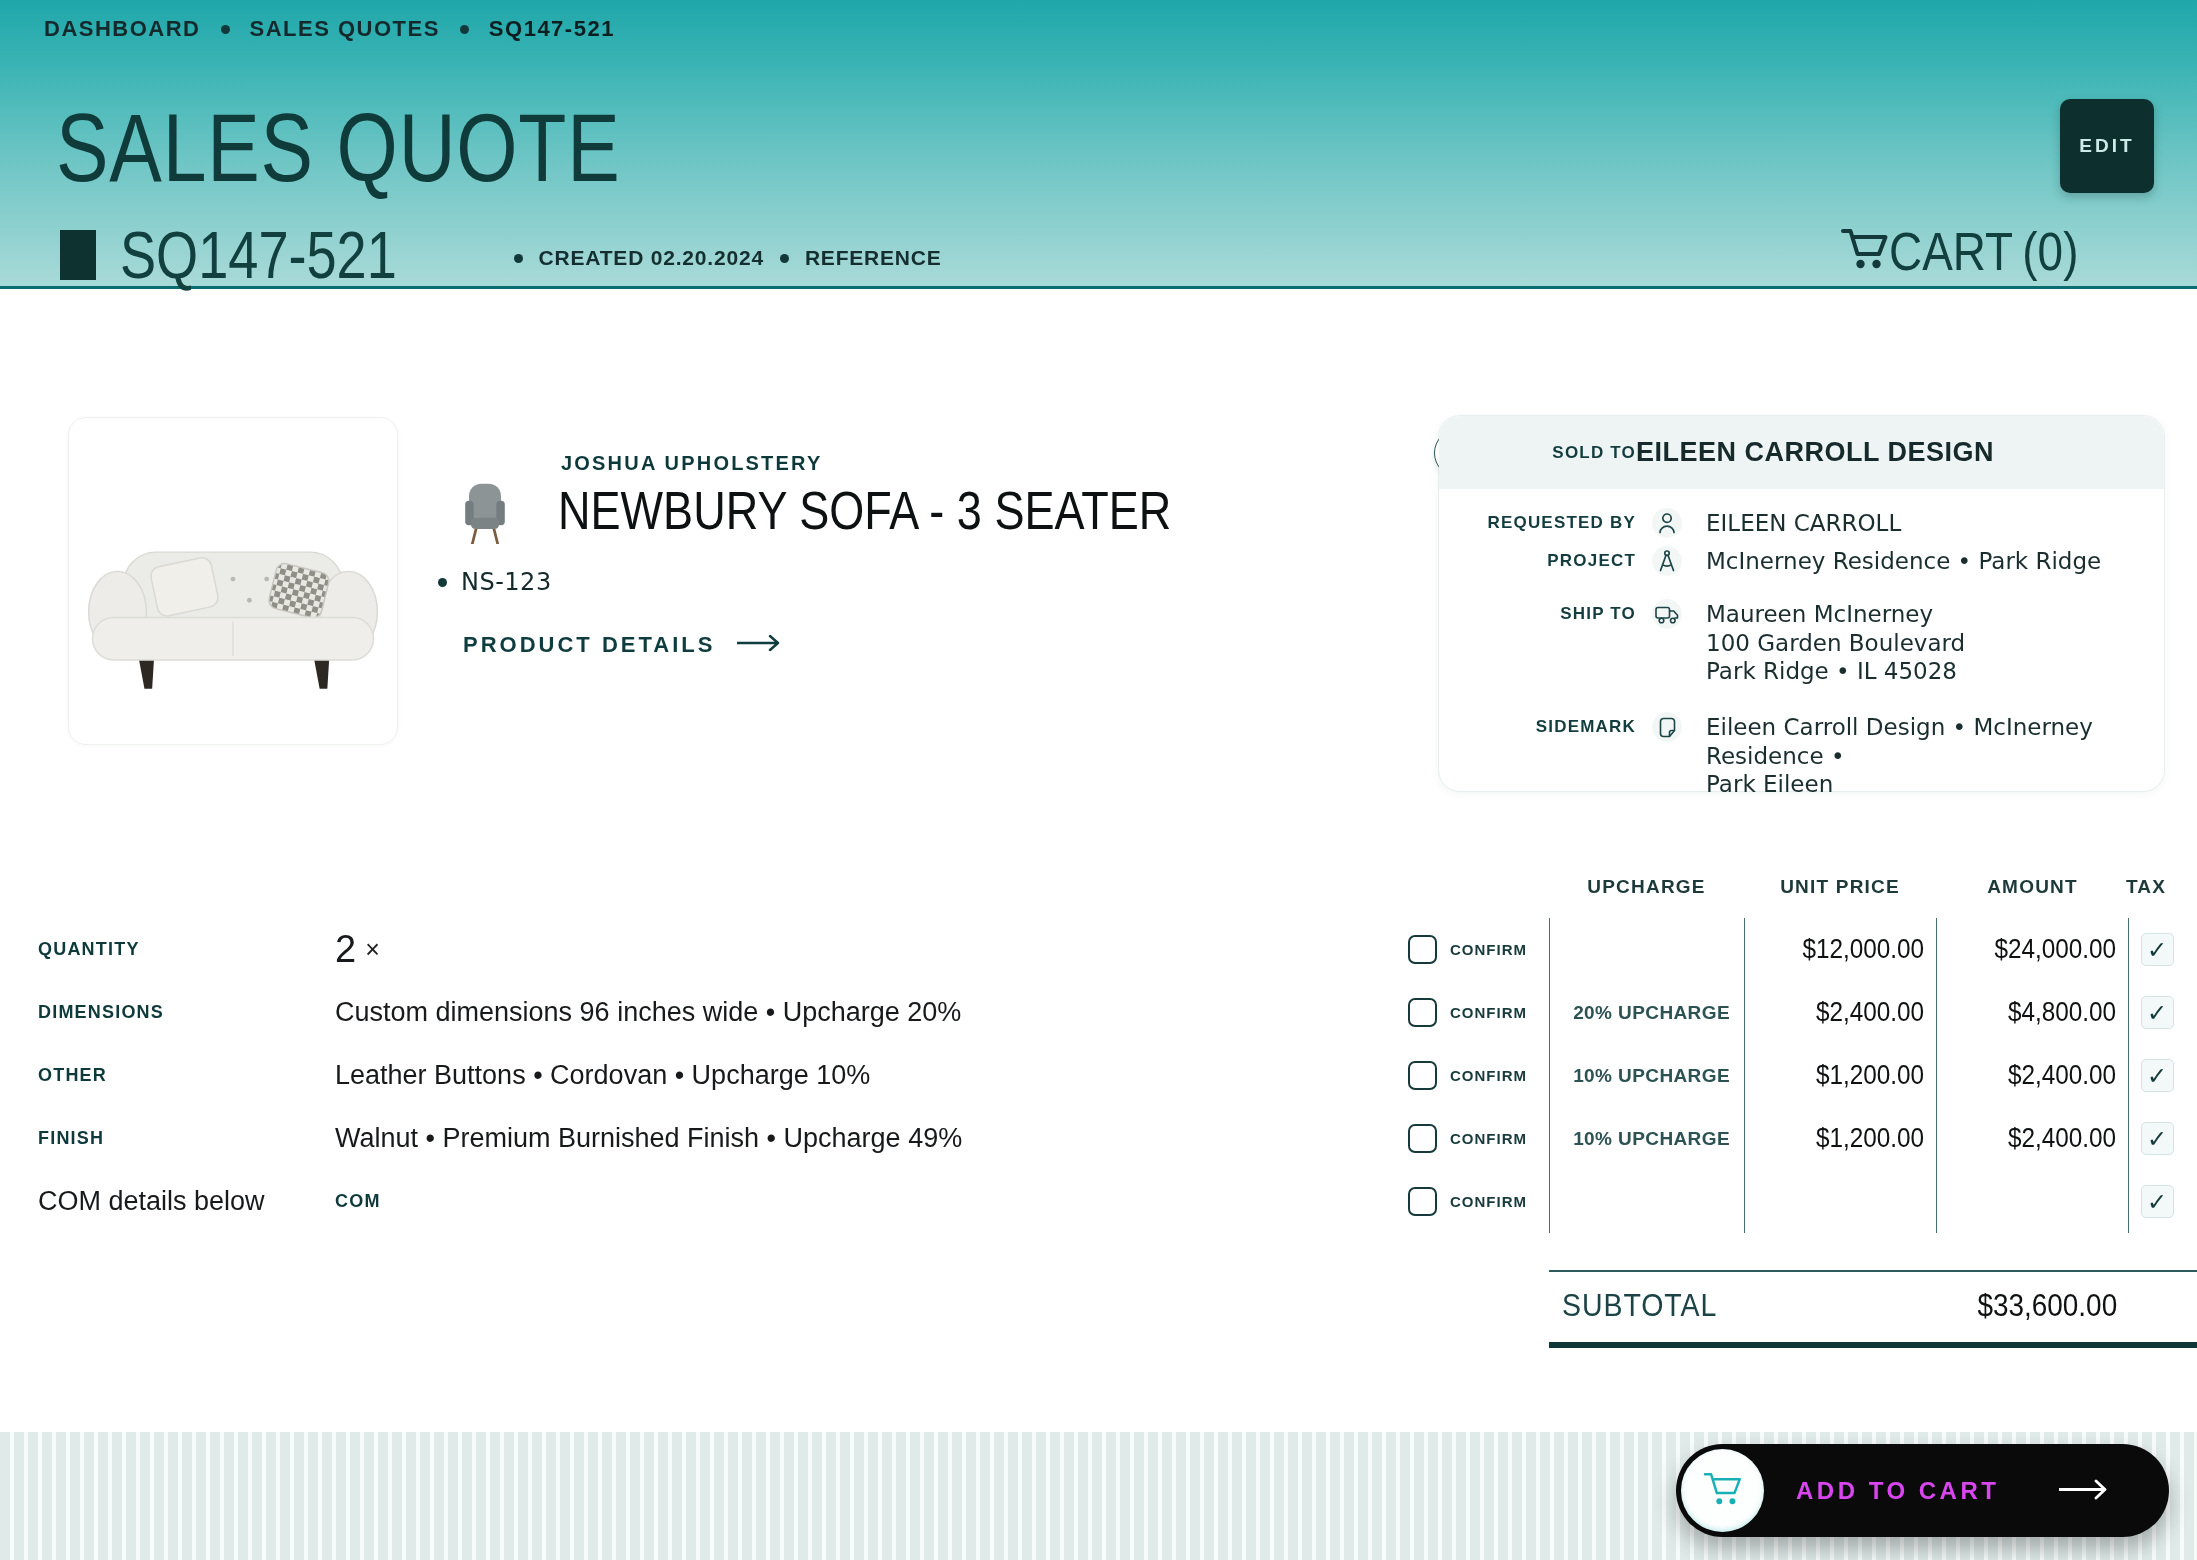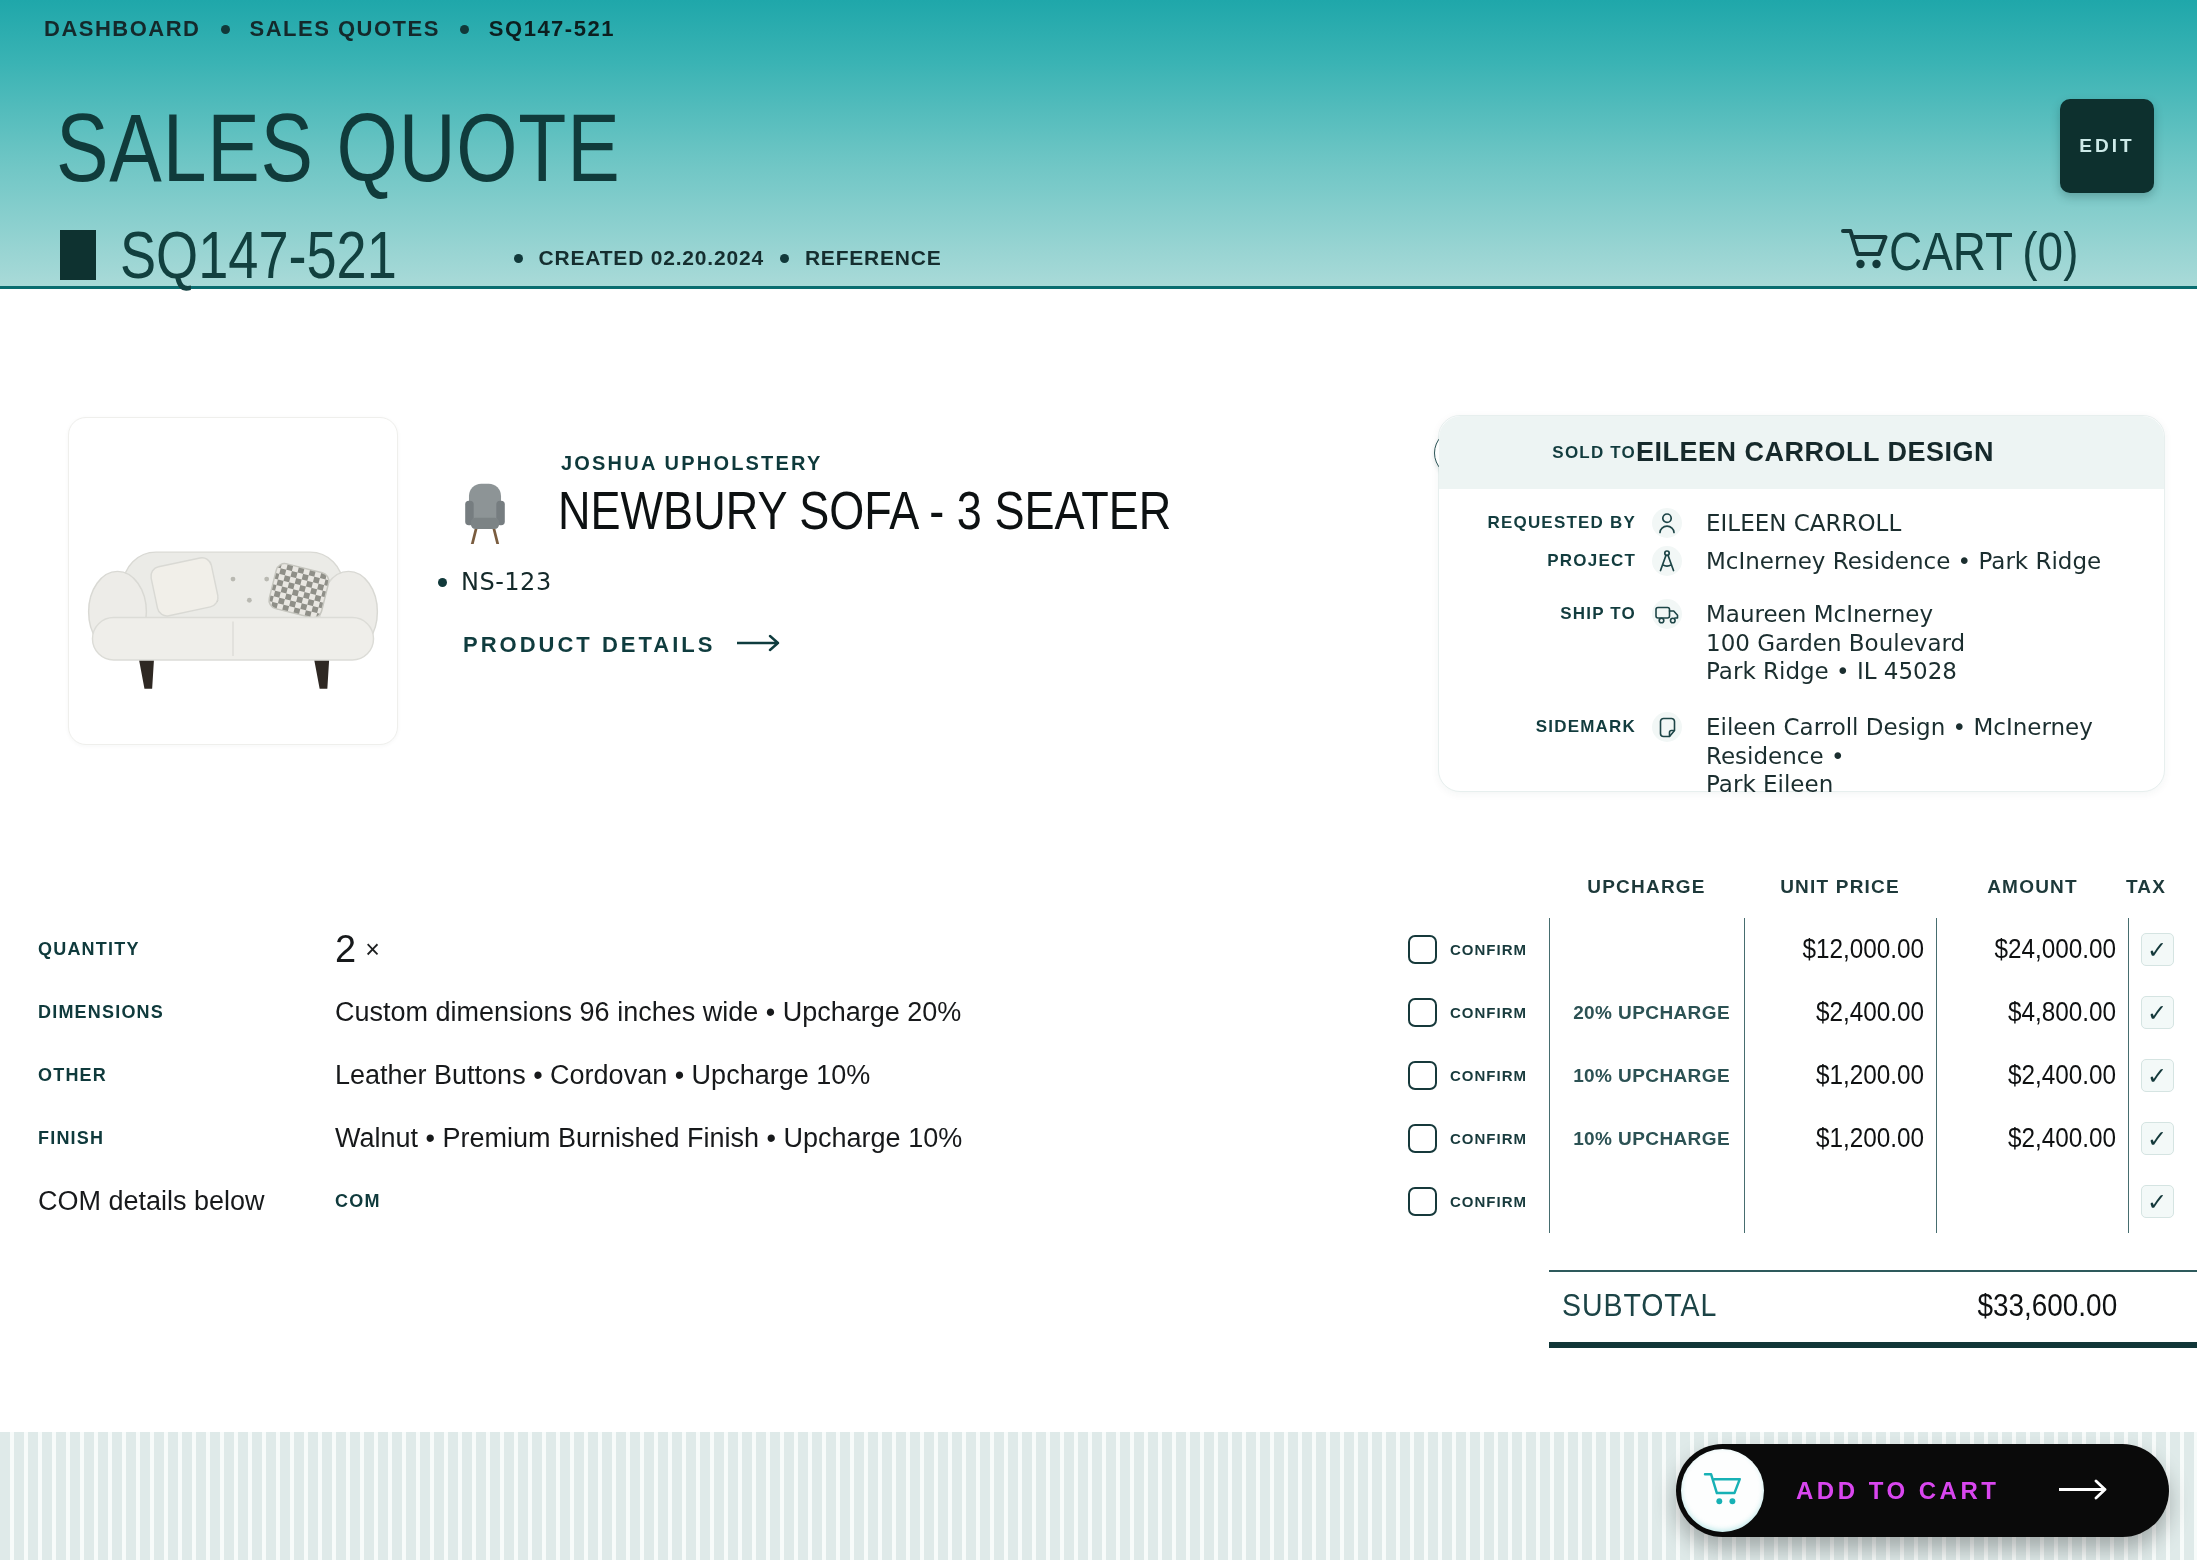--- a/index.html
+++ b/index.html
@@ -381,21 +381,21 @@
       </span>
     <span class="c c-money vline-l vline-r">
         <span class="num">$2,400.00</span>
       </span>
     <span class="c c-tax">
         <span class="tax-box">✓</span>
       </span>
 
     <span class="c"></span>
     <span class="c c-label">FINISH</span>
-    <span class="c c-value">Walnut • Premium Burnished Finish • Upcharge 10%</span>
+    <span class="c c-value">Walnut • Premium Burnished Finish • Upcharge 49%</span>
     <span class="c c-confirm">
         <span class="confirm-box"></span>
         <span class="confirm-lbl">CONFIRM</span>
       </span>
     <span class="c c-up vline-l">10% UPCHARGE</span>
     <span class="c c-money vline-l">
         <span class="num">$1,200.00</span>
       </span>
     <span class="c c-money vline-l vline-r">
         <span class="num">$2,400.00</span>

